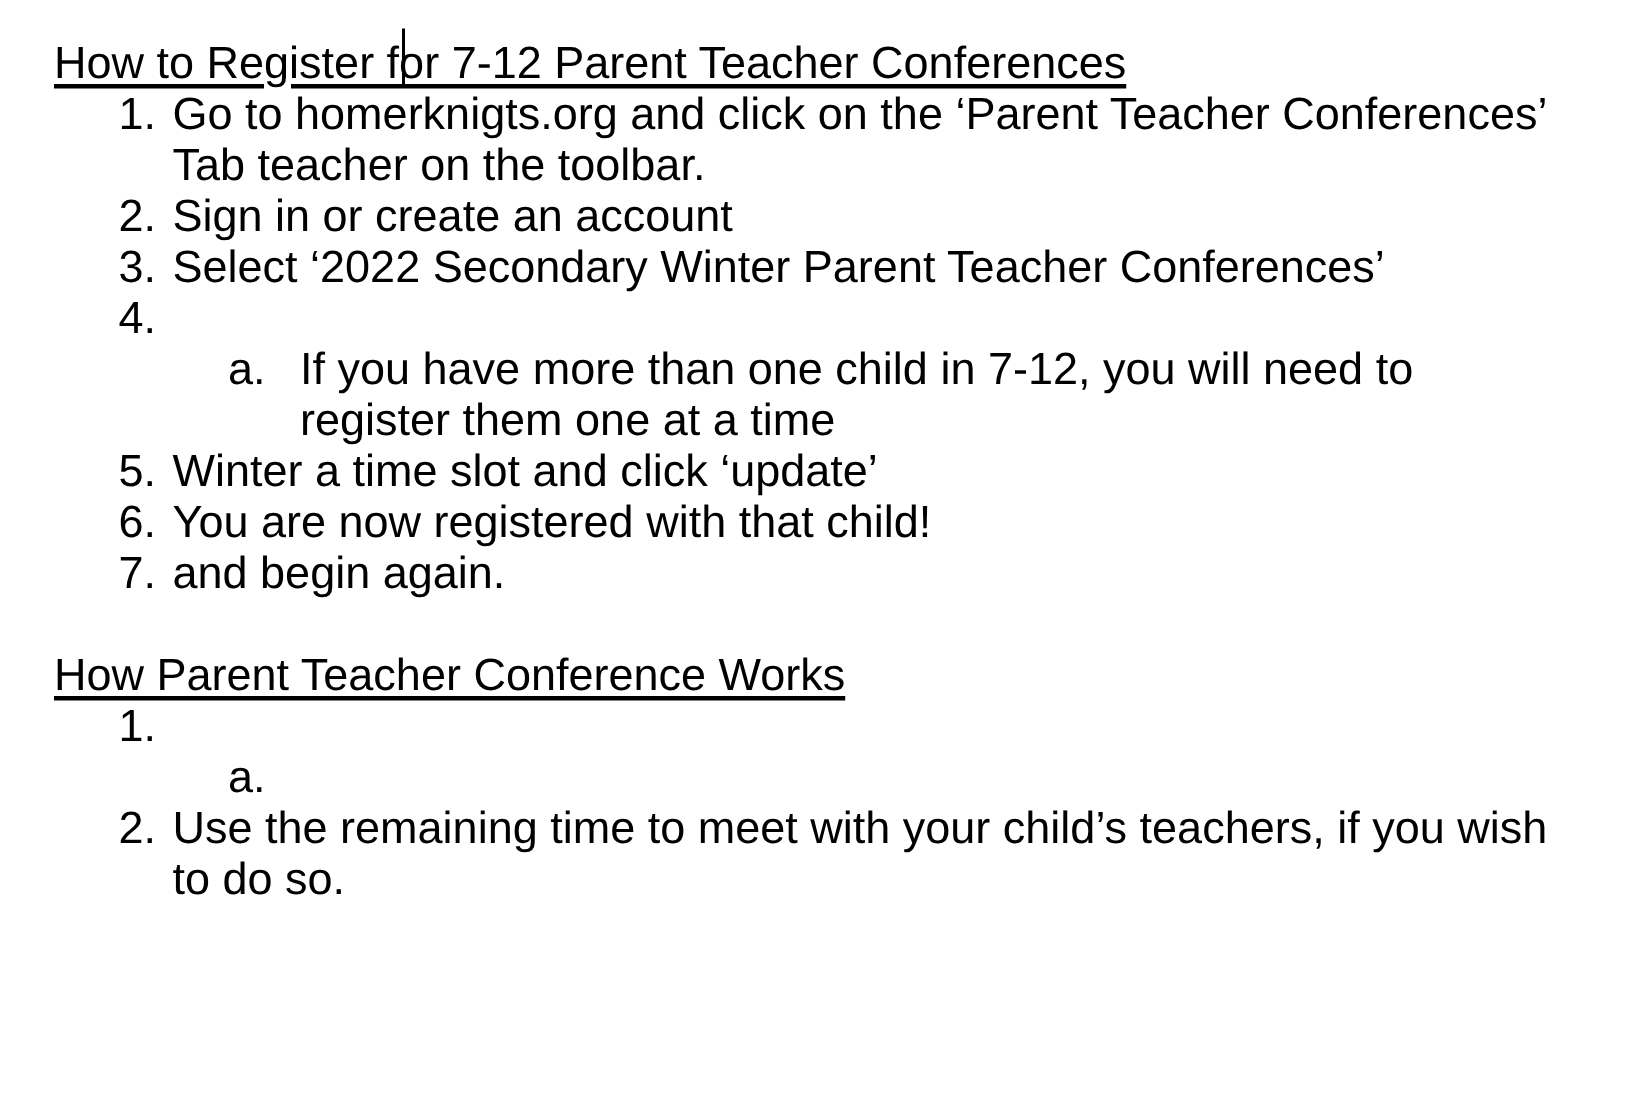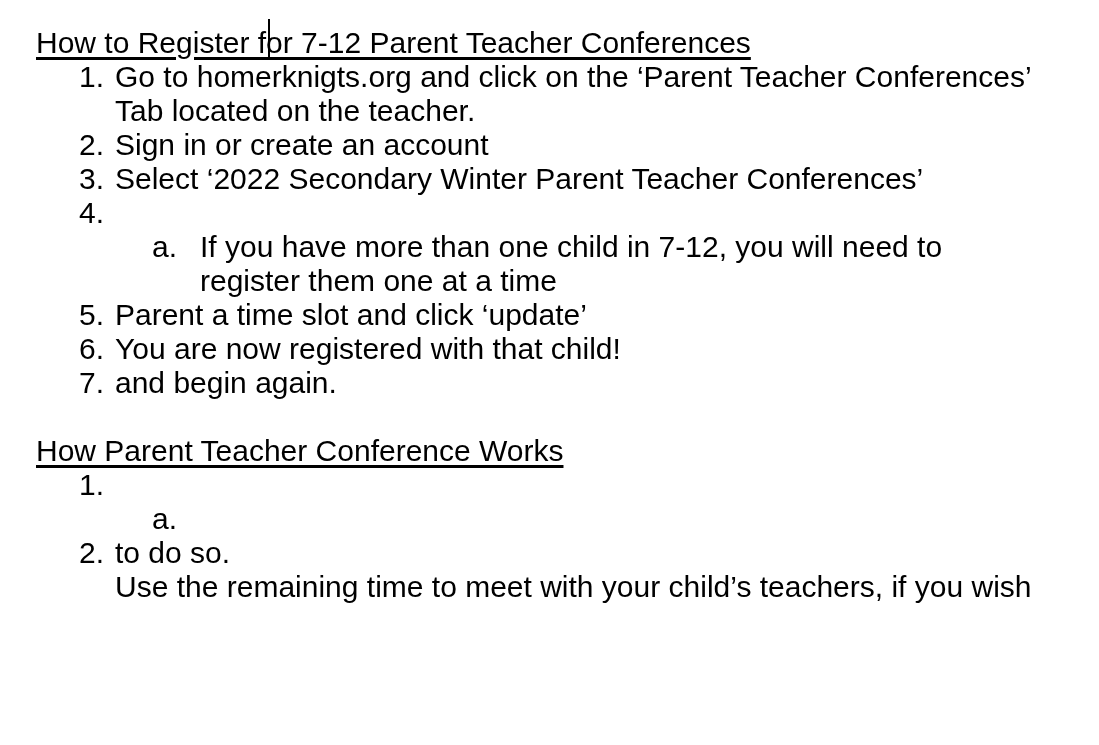--- a/index.html
+++ b/index.html
@@ -80,21 +80,21 @@
   <div class="caret"></div>
 
   <div class="doc">
 
     <h1 class="heading">How to Register for 7-12 Parent Teacher Conferences</h1>
 
     <div class="item">
       <span class="marker">1.</span>
       <span class="content">
         <span class="line">Go to homerknigts.org and click on the ‘Parent Teacher Conferences’</span>
-        <span class="line">Tab located on the teacher.</span>
+        <span class="line">Tab teacher on the toolbar.</span>
       </span>
     </div>
 
     <div class="item">
       <span class="marker">2.</span>
       <span class="content">
         <span class="line">Sign in or create an account</span>
       </span>
     </div>
 
@@ -113,21 +113,21 @@
       <span class="marker">a.</span>
       <span class="content">
         <span class="line">If you have more than one child in 7-12, you will need to</span>
         <span class="line">register them one at a time</span>
       </span>
     </div>
 
     <div class="item">
       <span class="marker">5.</span>
       <span class="content">
-        <span class="line">Parent a time slot and click ‘update’</span>
+        <span class="line">Winter a time slot and click ‘update’</span>
       </span>
     </div>
 
     <div class="item">
       <span class="marker">6.</span>
       <span class="content">
         <span class="line">You are now registered with that child!</span>
       </span>
     </div>
 
@@ -146,19 +146,19 @@
       <span class="marker">1.</span>
     </div>
 
     <div class="item sub">
       <span class="marker">a.</span>
     </div>
 
     <div class="item">
       <span class="marker">2.</span>
       <span class="content">
+        <span class="line">Use the remaining time to meet with your child’s teachers, if you wish</span>
         <span class="line">to do so.</span>
-        <span class="line">Use the remaining time to meet with your child’s teachers, if you wish</span>
       </span>
     </div>
 
   </div>
 </div>
 
 </body></html>

